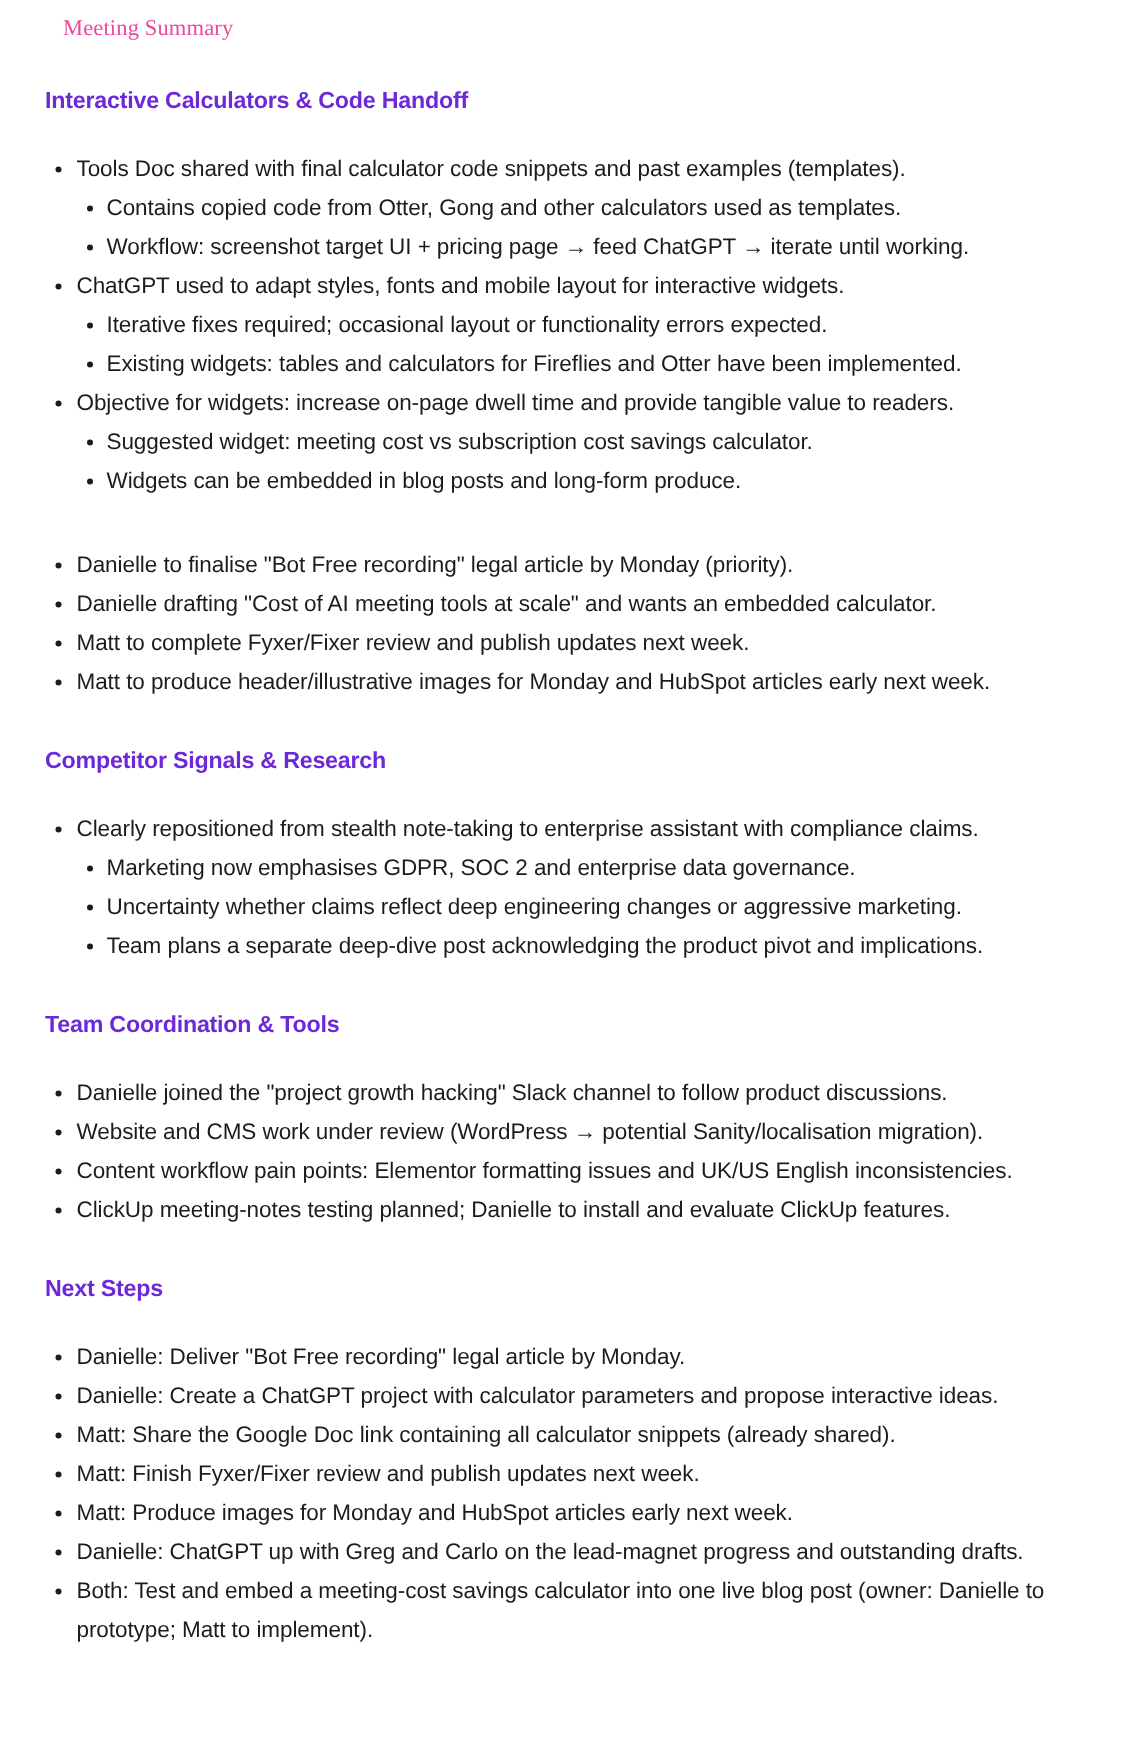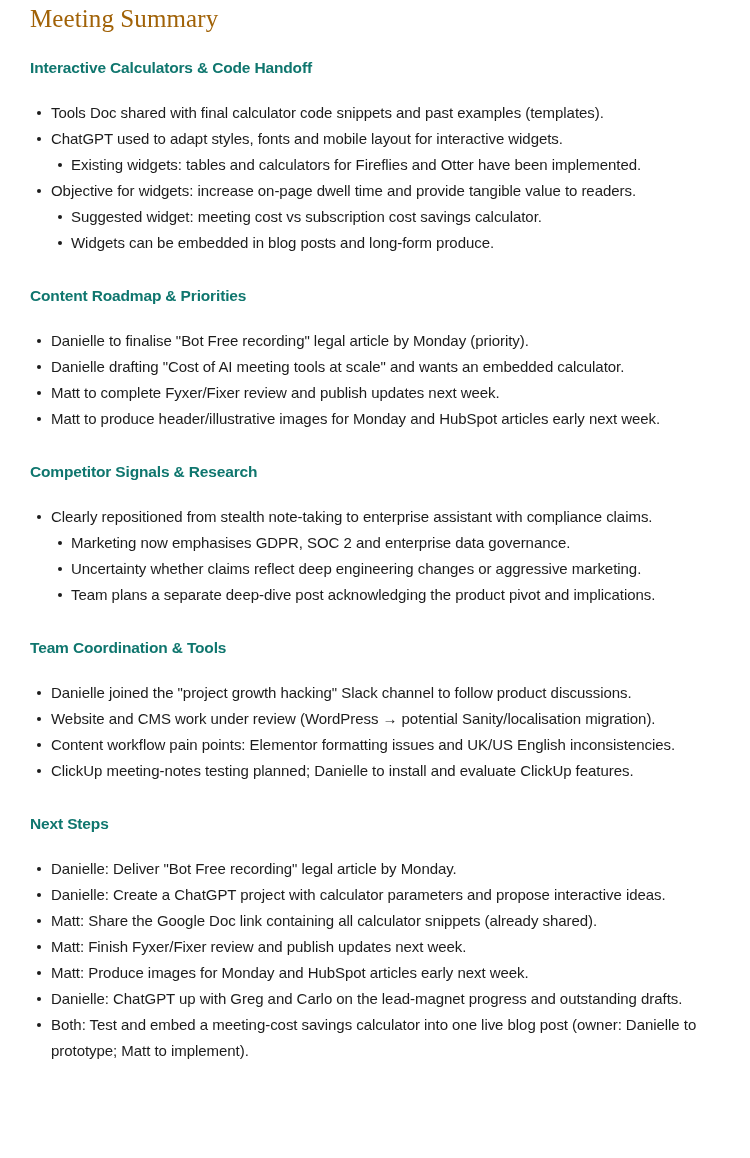--- a/index.html
+++ b/index.html
@@ -17,36 +17,36 @@
 
   #doc {
     width: 750px;
     box-sizing: border-box;
     padding: 6px 10px 10px 30px;
   }
 
   .doc-title {
     font-family: "Liberation Serif", serif;
     font-weight: 400;
-    font-size: 25px;
+    font-size: 15px;
     line-height: 26px;
-    color: #a16207;
-    margin: 0 0 26px 0;
+    color: #ec4899;
+    margin: 0 0 26px 12px;
     letter-spacing: 0.1px;
   }
 
   .section { margin: 0; }
   .section + .section { margin-top: 30px; }
 
   .section-heading {
     font-family: "Liberation Sans", sans-serif;
     font-weight: 700;
     font-size: 15.5px;
     line-height: 20px;
-    color: #0f766e;
+    color: #6d28d9;
     margin: 0 0 22px 0;
     letter-spacing: -0.15px;
   }
 
   ul.l1 {
     list-style: none;
     margin: 0;
     padding: 0;
   }
 
@@ -102,38 +102,42 @@
 <body>
 
 <div id="doc">
   <h1 class="doc-title">Meeting Summary</h1>
   <div id="sections-root">
       <section class="section">
         <h2 class="section-heading">Interactive Calculators &amp; Code Handoff</h2>
         <ul class="l1">
           <li class="item">
             <span class="txt">Tools Doc shared with final calculator code snippets and past examples (templates).</span>
+            <ul class="l2">
+              <li class="subitem">Contains copied code from Otter, Gong and other calculators used as templates.</li>
+              <li class="subitem">Workflow: screenshot target UI + pricing page → feed ChatGPT → iterate until working.</li>
+            </ul>
           </li>
           <li class="item">
             <span class="txt">ChatGPT used to adapt styles, fonts and mobile layout for interactive widgets.</span>
             <ul class="l2">
+              <li class="subitem">Iterative fixes required; occasional layout or functionality errors expected.</li>
               <li class="subitem">Existing widgets: tables and calculators for Fireflies and Otter have been implemented.</li>
             </ul>
           </li>
           <li class="item">
             <span class="txt">Objective for widgets: increase on-page dwell time and provide tangible value to readers.</span>
             <ul class="l2">
               <li class="subitem">Suggested widget: meeting cost vs subscription cost savings calculator.</li>
               <li class="subitem">Widgets can be embedded in blog posts and long-form produce.</li>
             </ul>
           </li>
         </ul>
       </section>
       <section class="section">
-        <h2 class="section-heading">Content Roadmap &amp; Priorities</h2>
         <ul class="l1">
           <li class="item">
             <span class="txt">Danielle to finalise "Bot Free recording" legal article by Monday (priority).</span>
           </li>
           <li class="item">
             <span class="txt">Danielle drafting "Cost of AI meeting tools at scale" and wants an embedded calculator.</span>
           </li>
           <li class="item">
             <span class="txt">Matt to complete Fyxer/Fixer review and publish updates next week.</span>
           </li>

